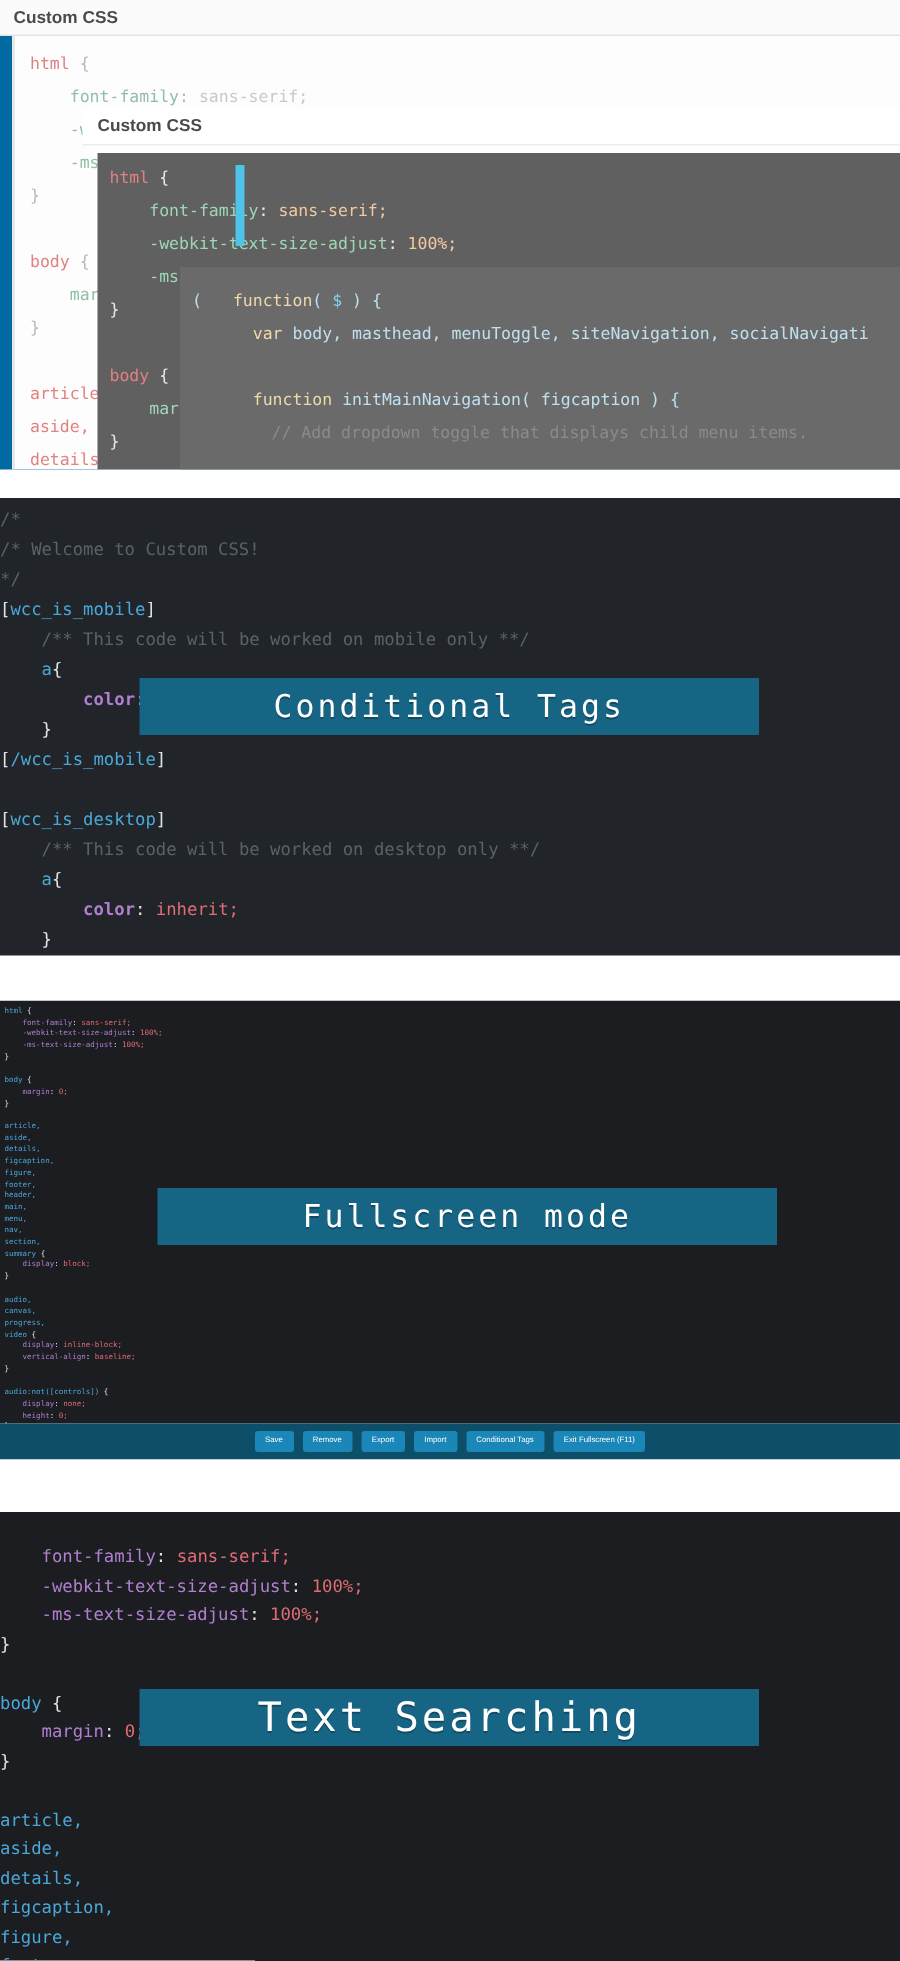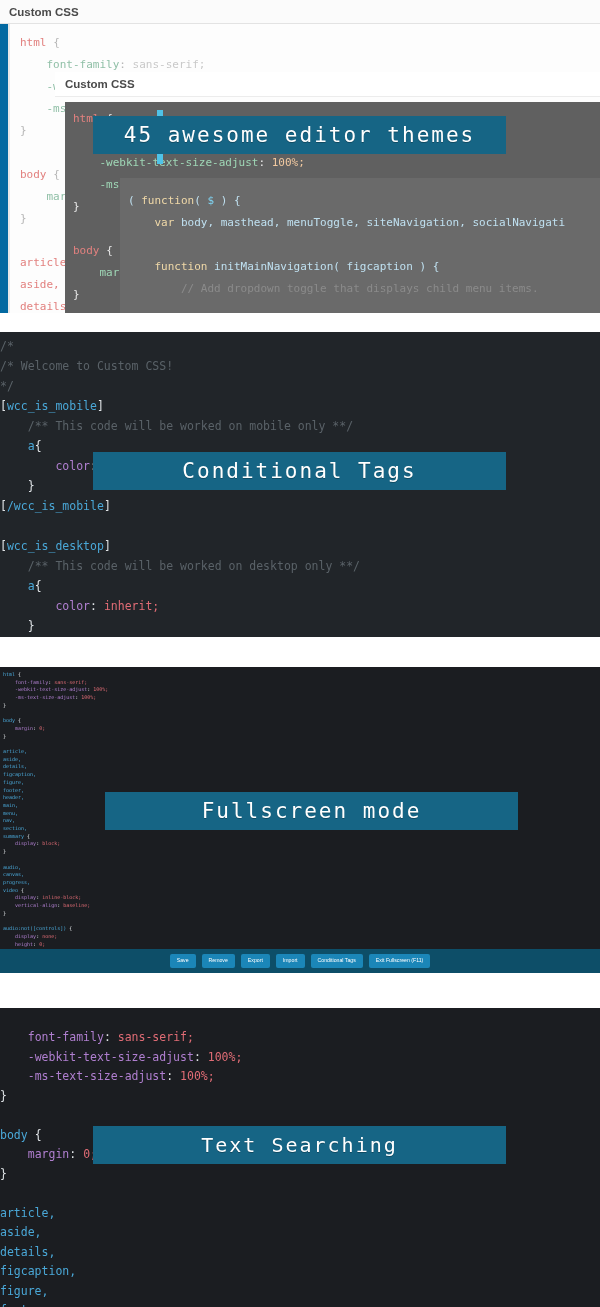--- a/index.html
+++ b/index.html
@@ -68,37 +68,37 @@
     position:absolute;left:0;top:0;width:492px;height:22px;background:#ffffff;
     display:flex;align-items:center;border-bottom:1px solid #ececec;
   }
   .p1-front-head span{font-size:11.5px;color:#4a4a4a;font-weight:bold;padding-left:10px;}
   #p1-front{
     position:absolute;left:12px;top:28px;width:480px;height:135px;
     background:#6a6a6a;color:#e3e3e3;
     font-family:"DejaVu Sans Mono", monospace;font-size:11px;line-height:22px;
     padding:12px 0 0 8px;box-sizing:border-box;white-space:pre;overflow:hidden;
   }
-  #p1-front .kw{color:#f0d9a8;}
+  #p1-front .kw{color:#f0d9a8;margin-left:14px;}
   #p1-front .var{color:#bfe0f0;}
   #p1-front .dollar{color:#7fd2f0;}
   #p1-front .cmt{color:#8b8b8b;margin-top:32px;}
 
   #banner1{left:93px;top:116px;width:413px;height:38px;font-size:21px;}
 
   
   #panel2{
     position:absolute;left:0;top:332px;width:600px;height:305px;
     background:#212529;overflow:hidden;
     font-family:"DejaVu Sans Mono", monospace;font-size:11.5px;line-height:20px;
     color:#cfd4d8;white-space:pre;padding-top:4px;box-sizing:border-box;
   }
   #panel2 .cmt{color:#5a6268;}
   #panel2 .ctag{color:#4aa8d8;}
-  #panel2 .prop{color:#b07fd0;}
+  #panel2 .prop{color:#b07fd0;font-weight:bold;}
   #panel2 .val{color:#e06c75;}
   #panel2 .pun{color:#dfe3e6;}
   #banner2{left:93px;top:452px;width:413px;height:38px;font-size:21px;}
 
   
   #panel3{position:absolute;left:0;top:667px;width:600px;height:306px;background:#ffffff;overflow:hidden;}
   #p3-code{
     position:absolute;left:0;top:0;width:600px;height:282px;background:#1b1d21;
     font-family:"DejaVu Sans Mono", monospace;font-size:5px;line-height:7.7px;
     color:#cfd4d8;white-space:pre;padding:4px 0 0 3px;box-sizing:border-box;overflow:hidden;
@@ -130,21 +130,21 @@
   #p4-searchbar .hint{position:absolute;left:155px;color:#8b9299;}
   #p4-code{
     position:absolute;left:0;top:17px;width:600px;height:282px;
     font-family:"DejaVu Sans Mono", monospace;font-size:11.5px;line-height:19.5px;
     color:#cfd4d8;white-space:pre;padding:3px 0 0 0;box-sizing:border-box;overflow:hidden;
   }
   #p4-code .sel{color:#4aa8d8;}
   #p4-code .prop{color:#b07fd0;}
   #p4-code .val{color:#e06c75;}
   #p4-code .pun{color:#dfe3e6;}
-  #banner4{left:93px;top:1126px;width:413px;height:38px;font-size:20px;}
+  #banner4{left:93px;top:1126px;width:413px;height:38px;font-size:27px;}
 </style>
 </head>
 <body>
 
 <div id="panel1">
 
   <div class="p1-head">
     <span>Custom CSS</span>
   </div>
 
@@ -183,21 +183,20 @@
   </div>
 
   <div id="p1-front-wrap">
     <div id="p1-front"><span class="var">(</span> <span class="kw">function</span><span class="var">(</span> <span class="dollar">$</span> <span class="var">)</span> <span class="var">{</span>
     <span class="kw">var</span> <span class="var">body, masthead, menuToggle, siteNavigation, socialNavigati</span>
 
     <span class="kw">function</span> <span class="var">initMainNavigation( figcaption ) {</span>
         <span class="cmt">// Add dropdown toggle that displays child menu items.</span></div>
   </div>
 
-  <div class="banner" id="banner1">45 awesome editor themes</div>
 </div>
 
 <div id="panel2"><span class="cmt">/*</span>
 <span class="cmt">/* Welcome to Custom CSS!</span>
 <span class="cmt">*/</span>
 <span class="pun">[</span><span class="ctag">wcc_is_mobile</span><span class="pun">]</span>
     <span class="cmt">/** This code will be worked on mobile only **/</span>
     <span class="ctag">a</span><span class="pun">{</span>
         <span class="prop">color</span><span class="pun">:</span> <span class="val">inherit;</span>
     <span class="pun">}</span>

